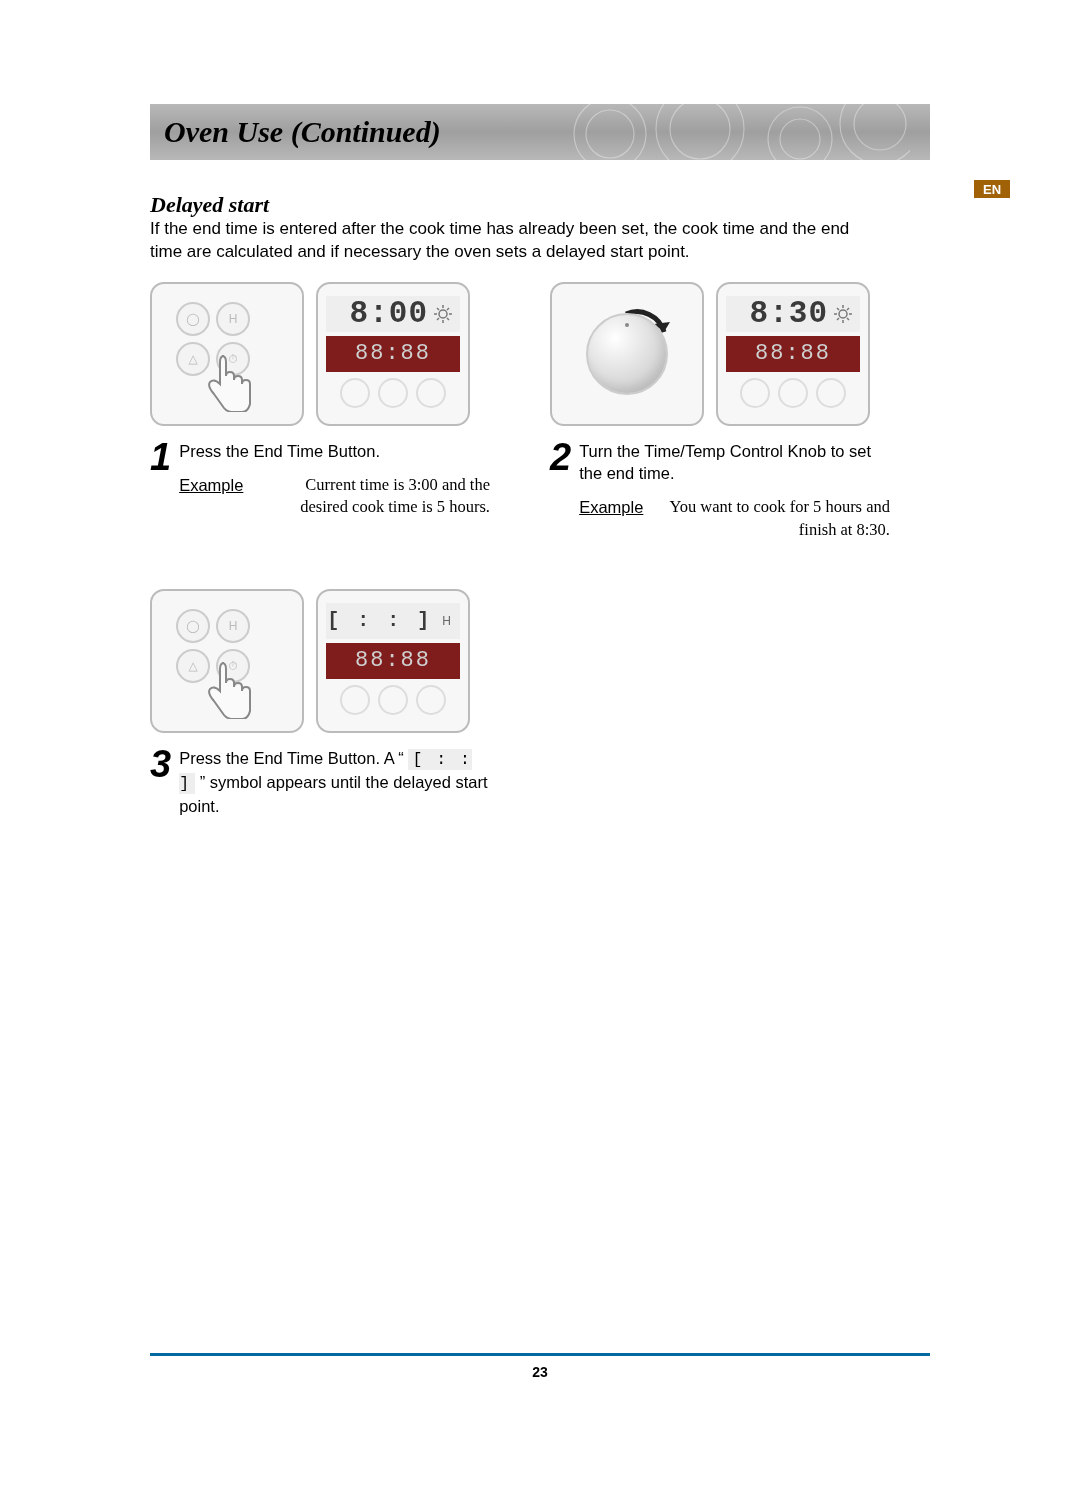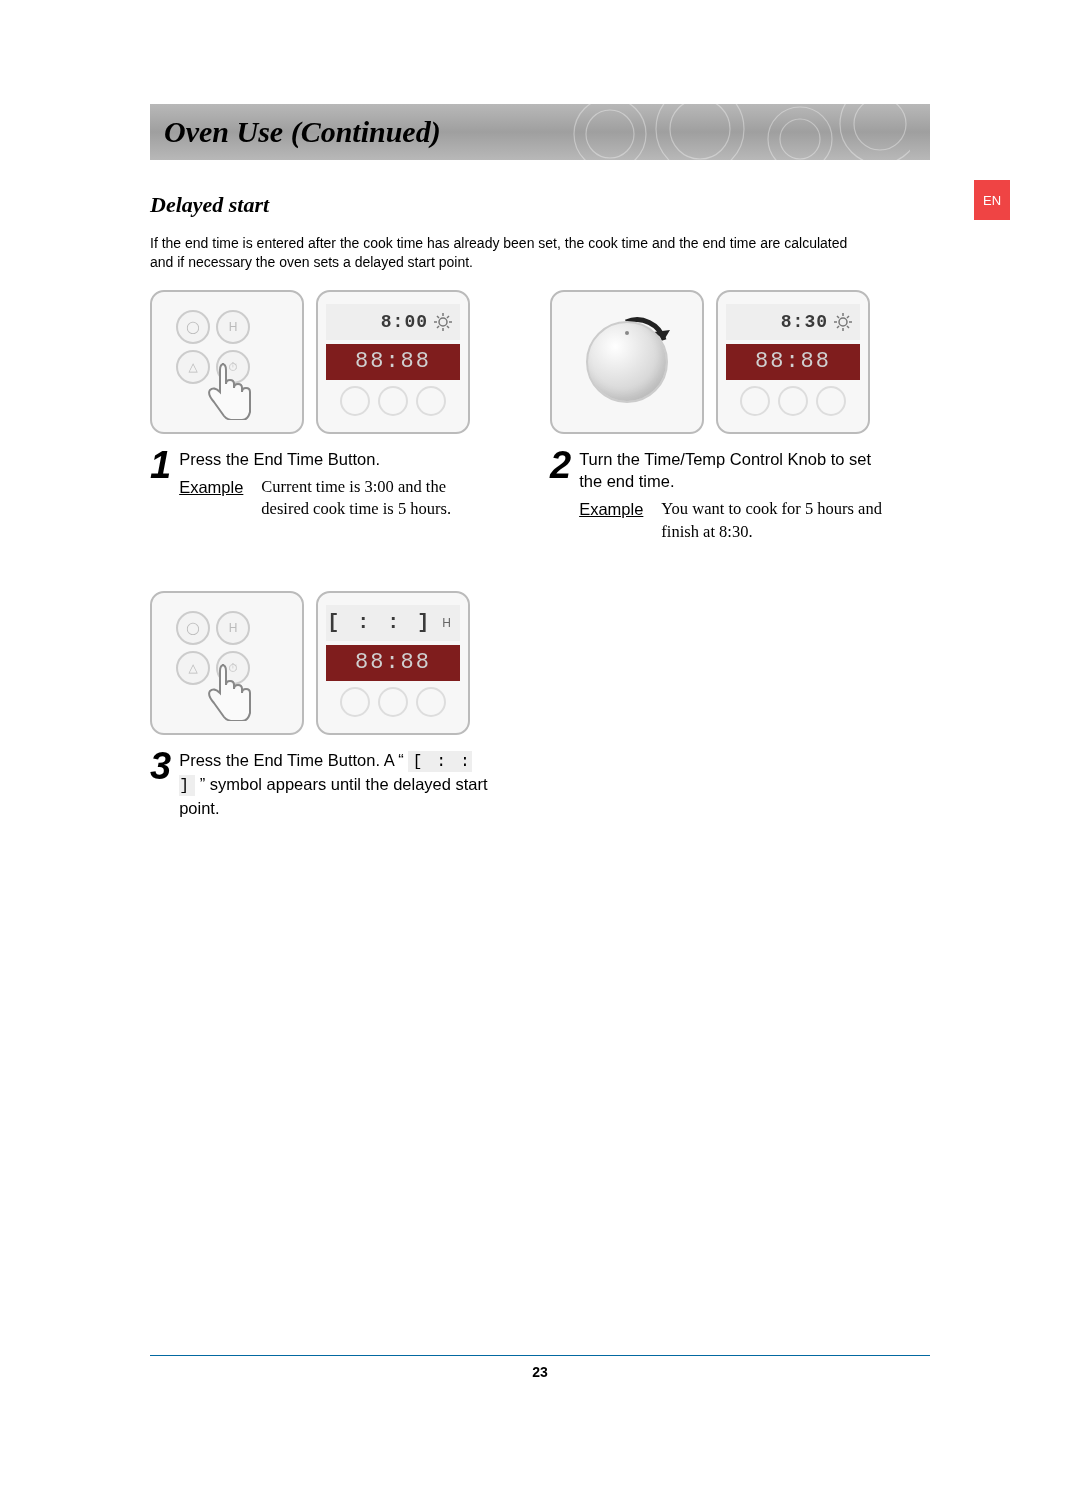--- a/index.html
+++ b/index.html
@@ -54,34 +54,34 @@
     margin: 32px 0 0 0;
   }
   .case {
     font-family: Arial, sans-serif;
     font-style: italic;
     font-weight: bold;
     font-size: 17px;
     margin: 10px 0 4px 0;
   }
   .intro {
-    font-size: 14px;
+    font-size: 17px;
     line-height: 1.35;
-    margin: 16px 60px 18px 0;
+    margin: 0 60px 18px 0;
   }
   .lang-badge {
     position: absolute;
     right: -80px;
     top: 76px;
     width: 36px;
-    height: 40px;
-    background: #ef4444;
+    height: 18px;
+    background: #a16207;
     color: #fff;
     font-size: 13px;
-    font-weight: normal;
+    font-weight: bold;
     display: flex;
     align-items: center;
     justify-content: center;
   }
   .steps {
     display: flex;
     flex-wrap: wrap;
     gap: 48px 60px;
   }
   .step {
@@ -174,21 +174,21 @@
     height: 34px;
     display: flex; align-items: center; justify-content: center;
     gap: 8px;
   }
   .display-bottom .mini {
     width: 26px; height: 26px; border-radius: 50%;
     border: 2px solid #ddd; display: inline-block;
   }
   .seg {
     font-family: "Courier New", monospace;
-    font-size: 18px;
+    font-size: 31px;
     font-weight: bold;
     color: #3a3a3a;
     letter-spacing: 1px;
     margin-right: 6px;
   }
   .sun-icon svg { display: block; }
   .step-body {
     display: flex;
     gap: 4px;
   }
@@ -197,22 +197,23 @@
     font-style: italic;
     font-weight: 900;
     font-size: 38px;
     line-height: 0.9;
     padding-right: 4px;
   }
   .step-text { font-size: 16.5px; line-height: 1.35; }
   .step-text .bold { font-weight: normal; }
   .example-row {
     display: flex;
-    gap: 18px;
-    margin-top: 6px;
+    gap: 12px;
+    margin-top: 12px;
+    text-align: right;
   }
   .example-label {
     text-decoration: underline;
     white-space: nowrap;
     font-size: 16.5px;
   }
   .example-text {
     font-size: 16.5px;
     line-height: 1.35;
     font-family: Liberation Serif, serif;
@@ -221,21 +222,21 @@
     font-family: "Courier New", monospace;
     letter-spacing: 2px;
     padding: 1px 4px;
     background: #eee;
   }
   .footer {
     position: absolute;
     left: 150px;
     right: 150px;
     bottom: 106px;
-    border-top: 1px solid #0369a1;
+    border-top: 3px solid #0369a1;
     text-align: center;
     padding-top: 8px;
     font-size: 14px;
     font-weight: bold;
   }
 </style>
 </head>
 <body>
 
 <div class="page">

